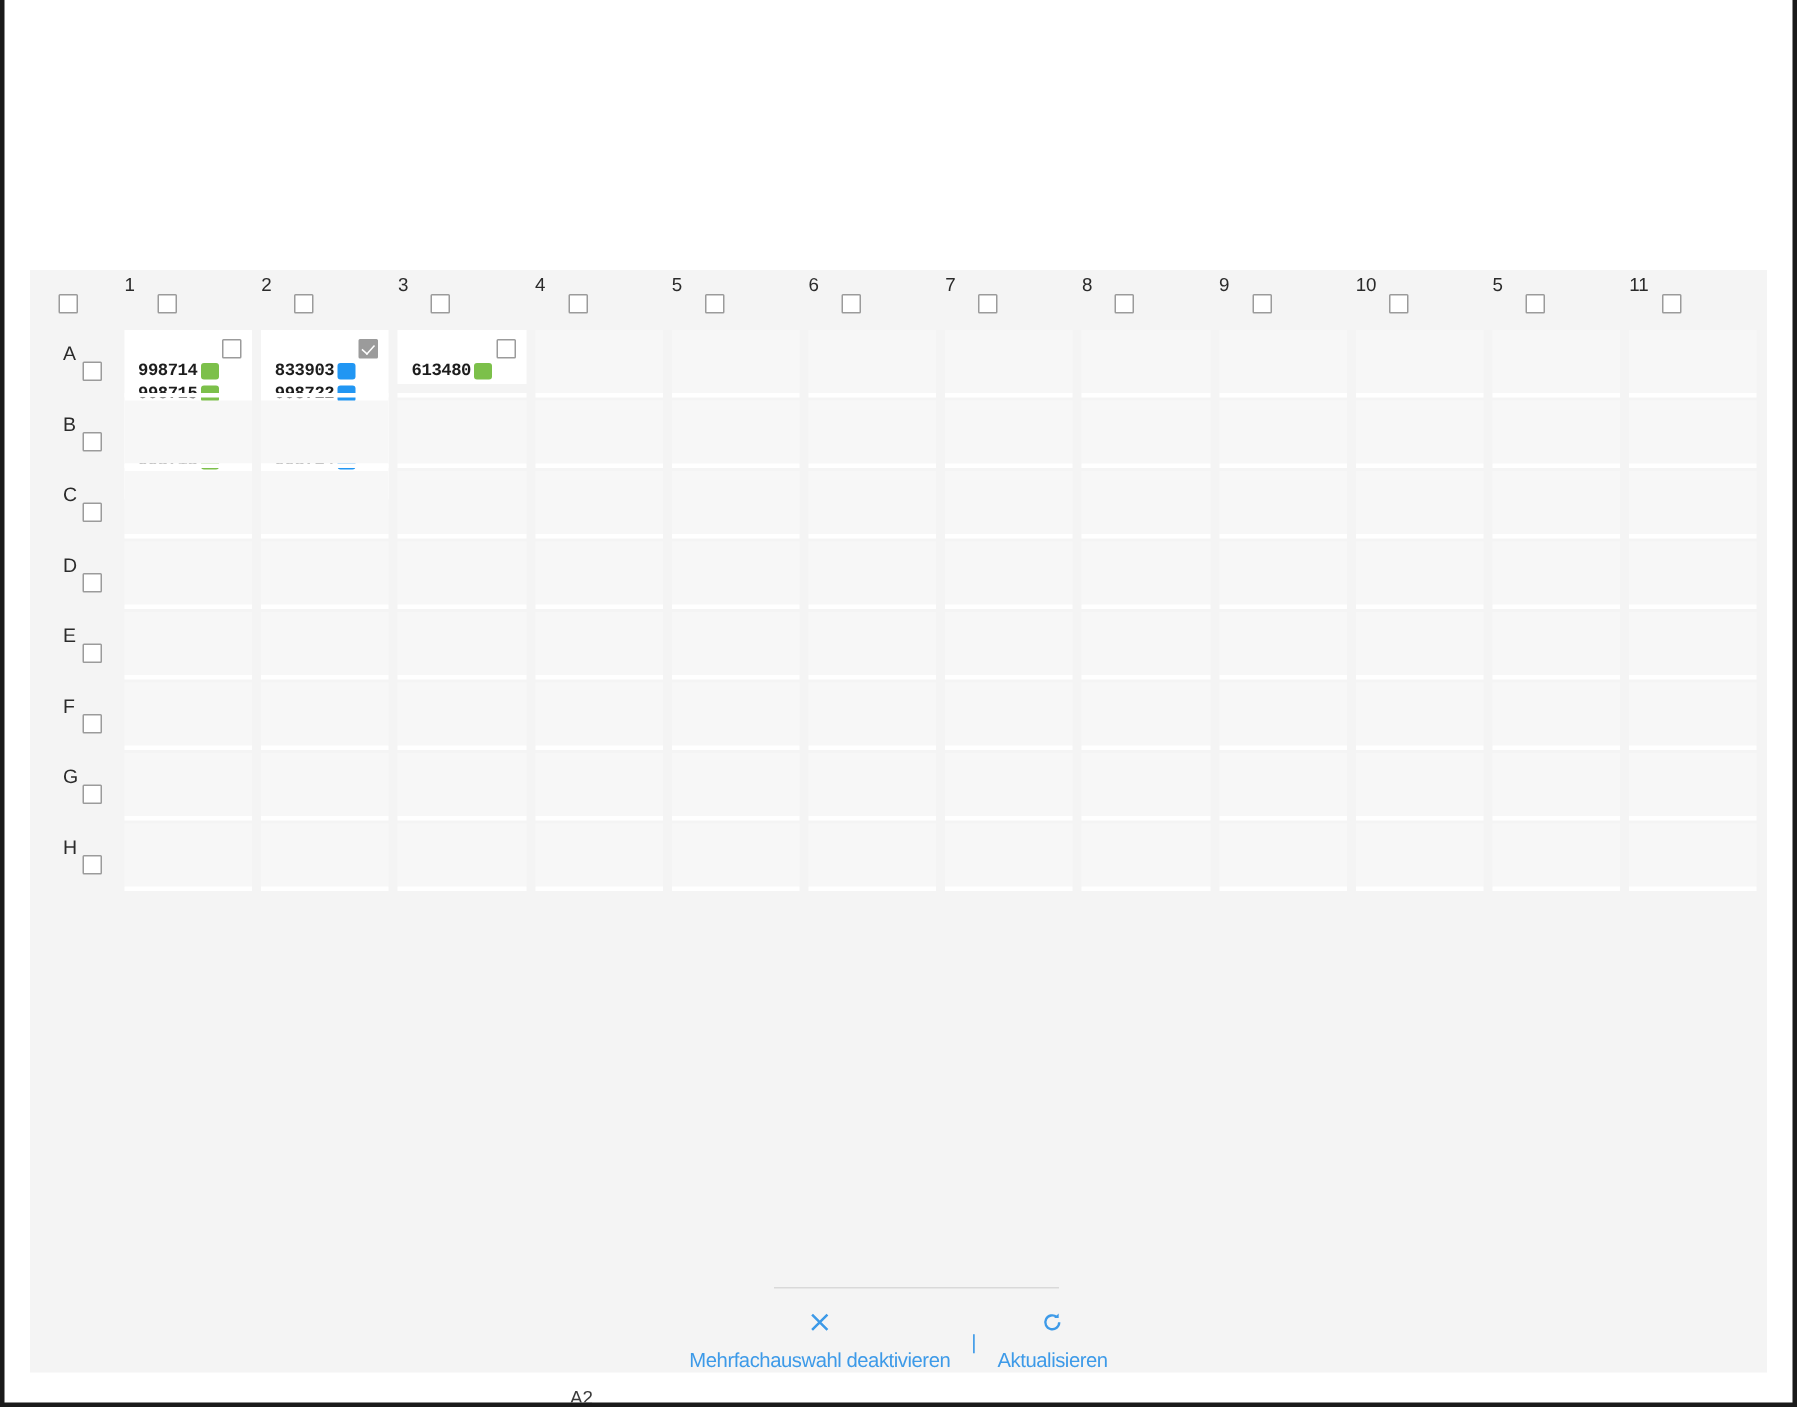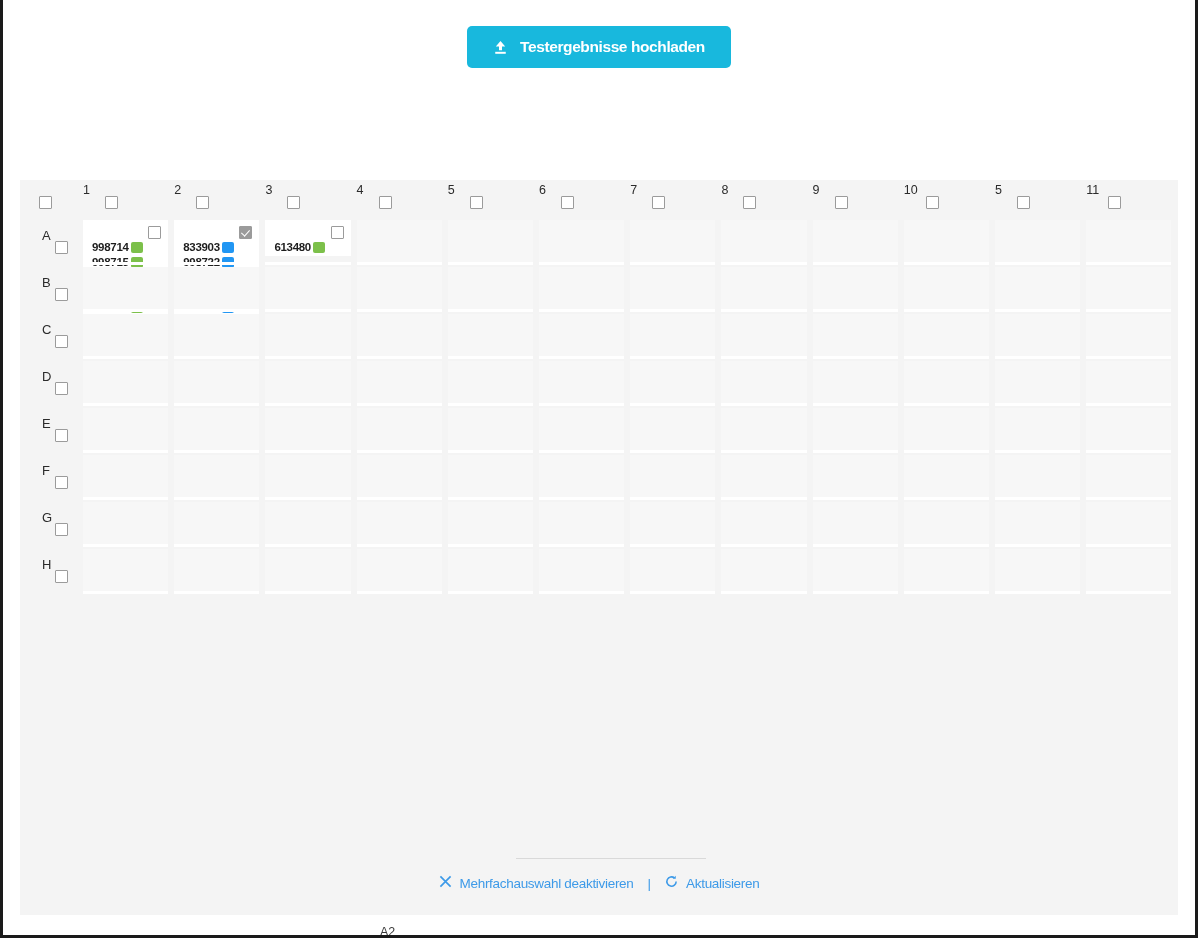--- a/index.html
+++ b/index.html
@@ -161,20 +161,21 @@
     left: 9px;
     top: 20px;
     right: 4px;
   }
   .sample {
     display: flex;
     align-items: center;
     gap: 2px;
     height: 14px;
     margin-bottom: 1px;
+    font-family: Liberation Mono, monospace;
   }
   .sample .sid {
     font-size: 11.5px;
     color: #1d1d1d;
     letter-spacing: -0.3px;
     font-weight: 600;
   }
   .sample .chip {
     width: 12px;
     height: 11px;
@@ -207,20 +208,21 @@
     gap: 0;
     font-size: 13.5px;
   }
   .link {
     color: #3d9ae8;
     cursor: pointer;
     letter-spacing: -0.3px;
     display: inline-flex;
     align-items: center;
     gap: 8px;
+    flex-direction: column;
   }
   .pipe { color: #3d9ae8; margin: 0 14px; }
   .selected-count {
     position: absolute;
     top: 717px;
     left: 0;
     width: 1158px;
     text-align: center;
     font-size: 16px;
     font-weight: bold;
@@ -234,31 +236,20 @@
     font-size: 12.5px;
     color: #3b3b3b;
   }
 </style>
 </head>
 <body>
 
 <div id="page">
 
 
-  <div class="upload-wrap">
-    <button class="upload-btn" style="background: rgb(24, 184, 221);">
-      <span class="upload-icon">
-        <svg width="15" height="15" viewBox="0 0 16 16" aria-hidden="true">
-          <path d="M8 1 L13 7 L9.6 7 L9.6 11 L6.4 11 L6.4 7 L3 7 Z" fill="#ffffff"></path>
-          <rect x="2.4" y="12.6" width="11.2" height="2.1" fill="#ffffff"></rect>
-        </svg>
-      </span>
-      <span>Testergebnisse hochladen</span>
-    </button>
-  </div>
 
   <div class="plate-panel">
 
     <div class="plate-grid">
 
       <div class="col-header-row">
         <span class="cb corner-cb"></span>
         <div id="col-heads">
             <div class="col-head" style="left: 63px; width: 91.2px;">
               <span class="num">1</span>

